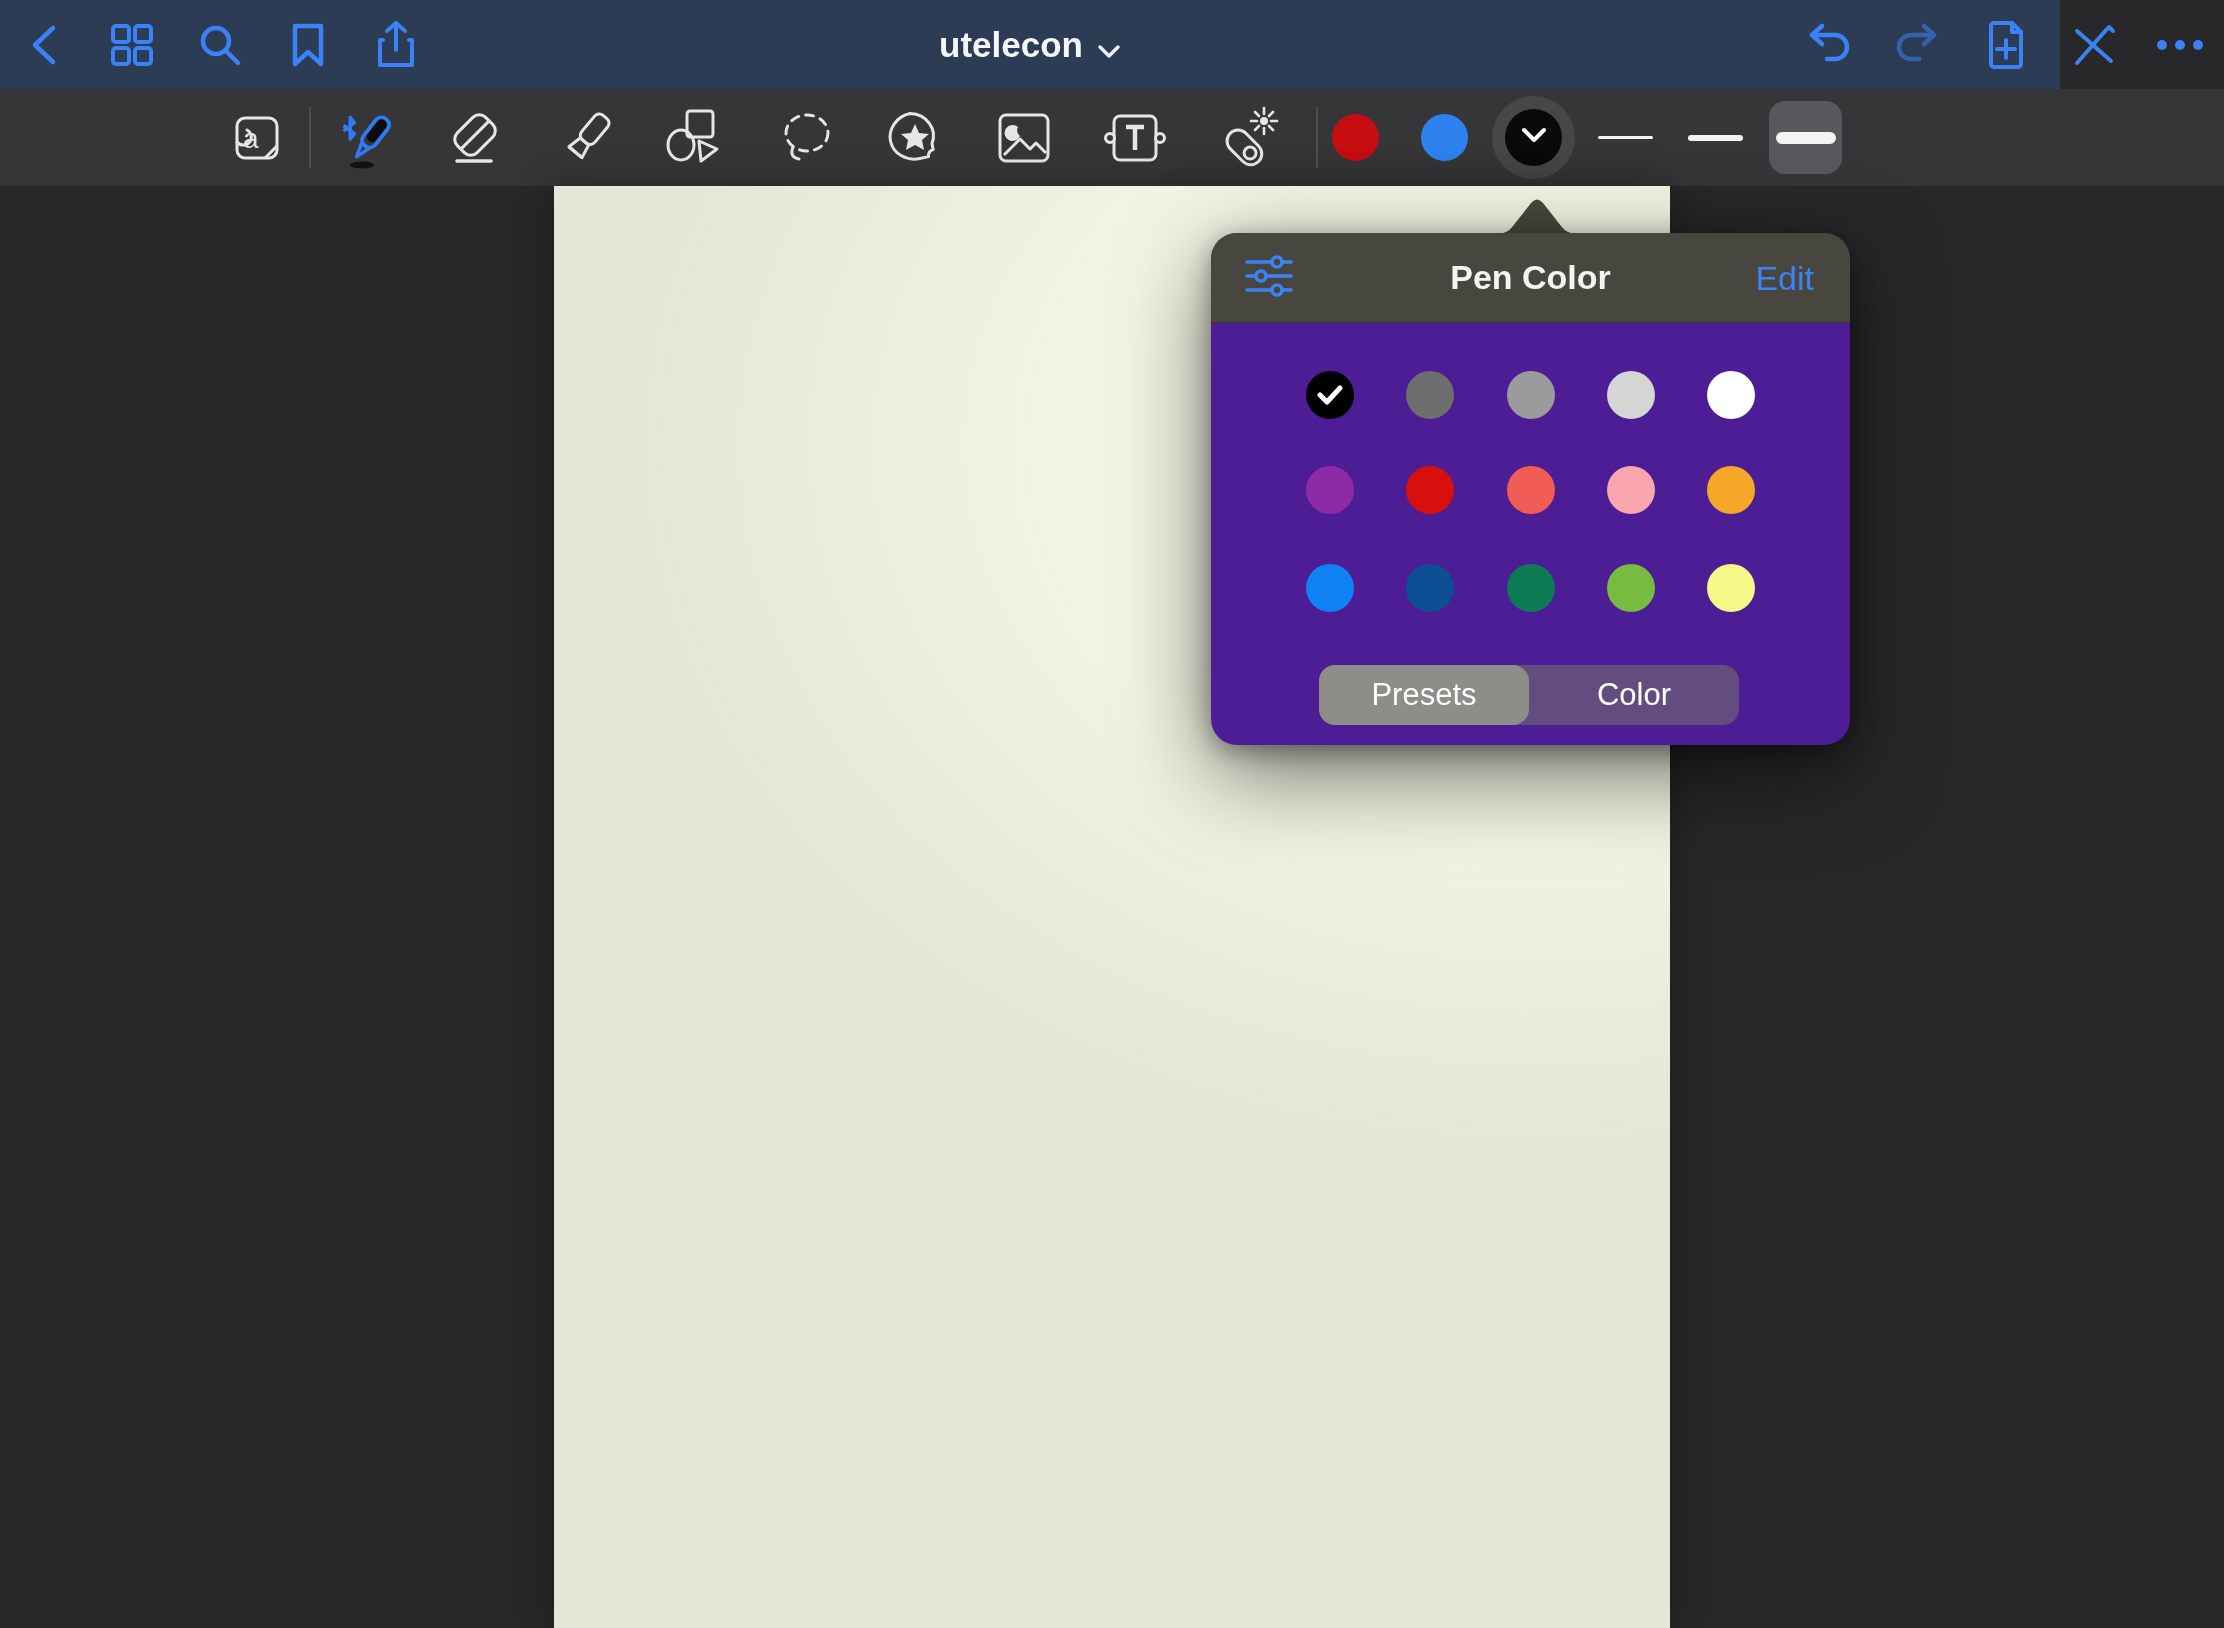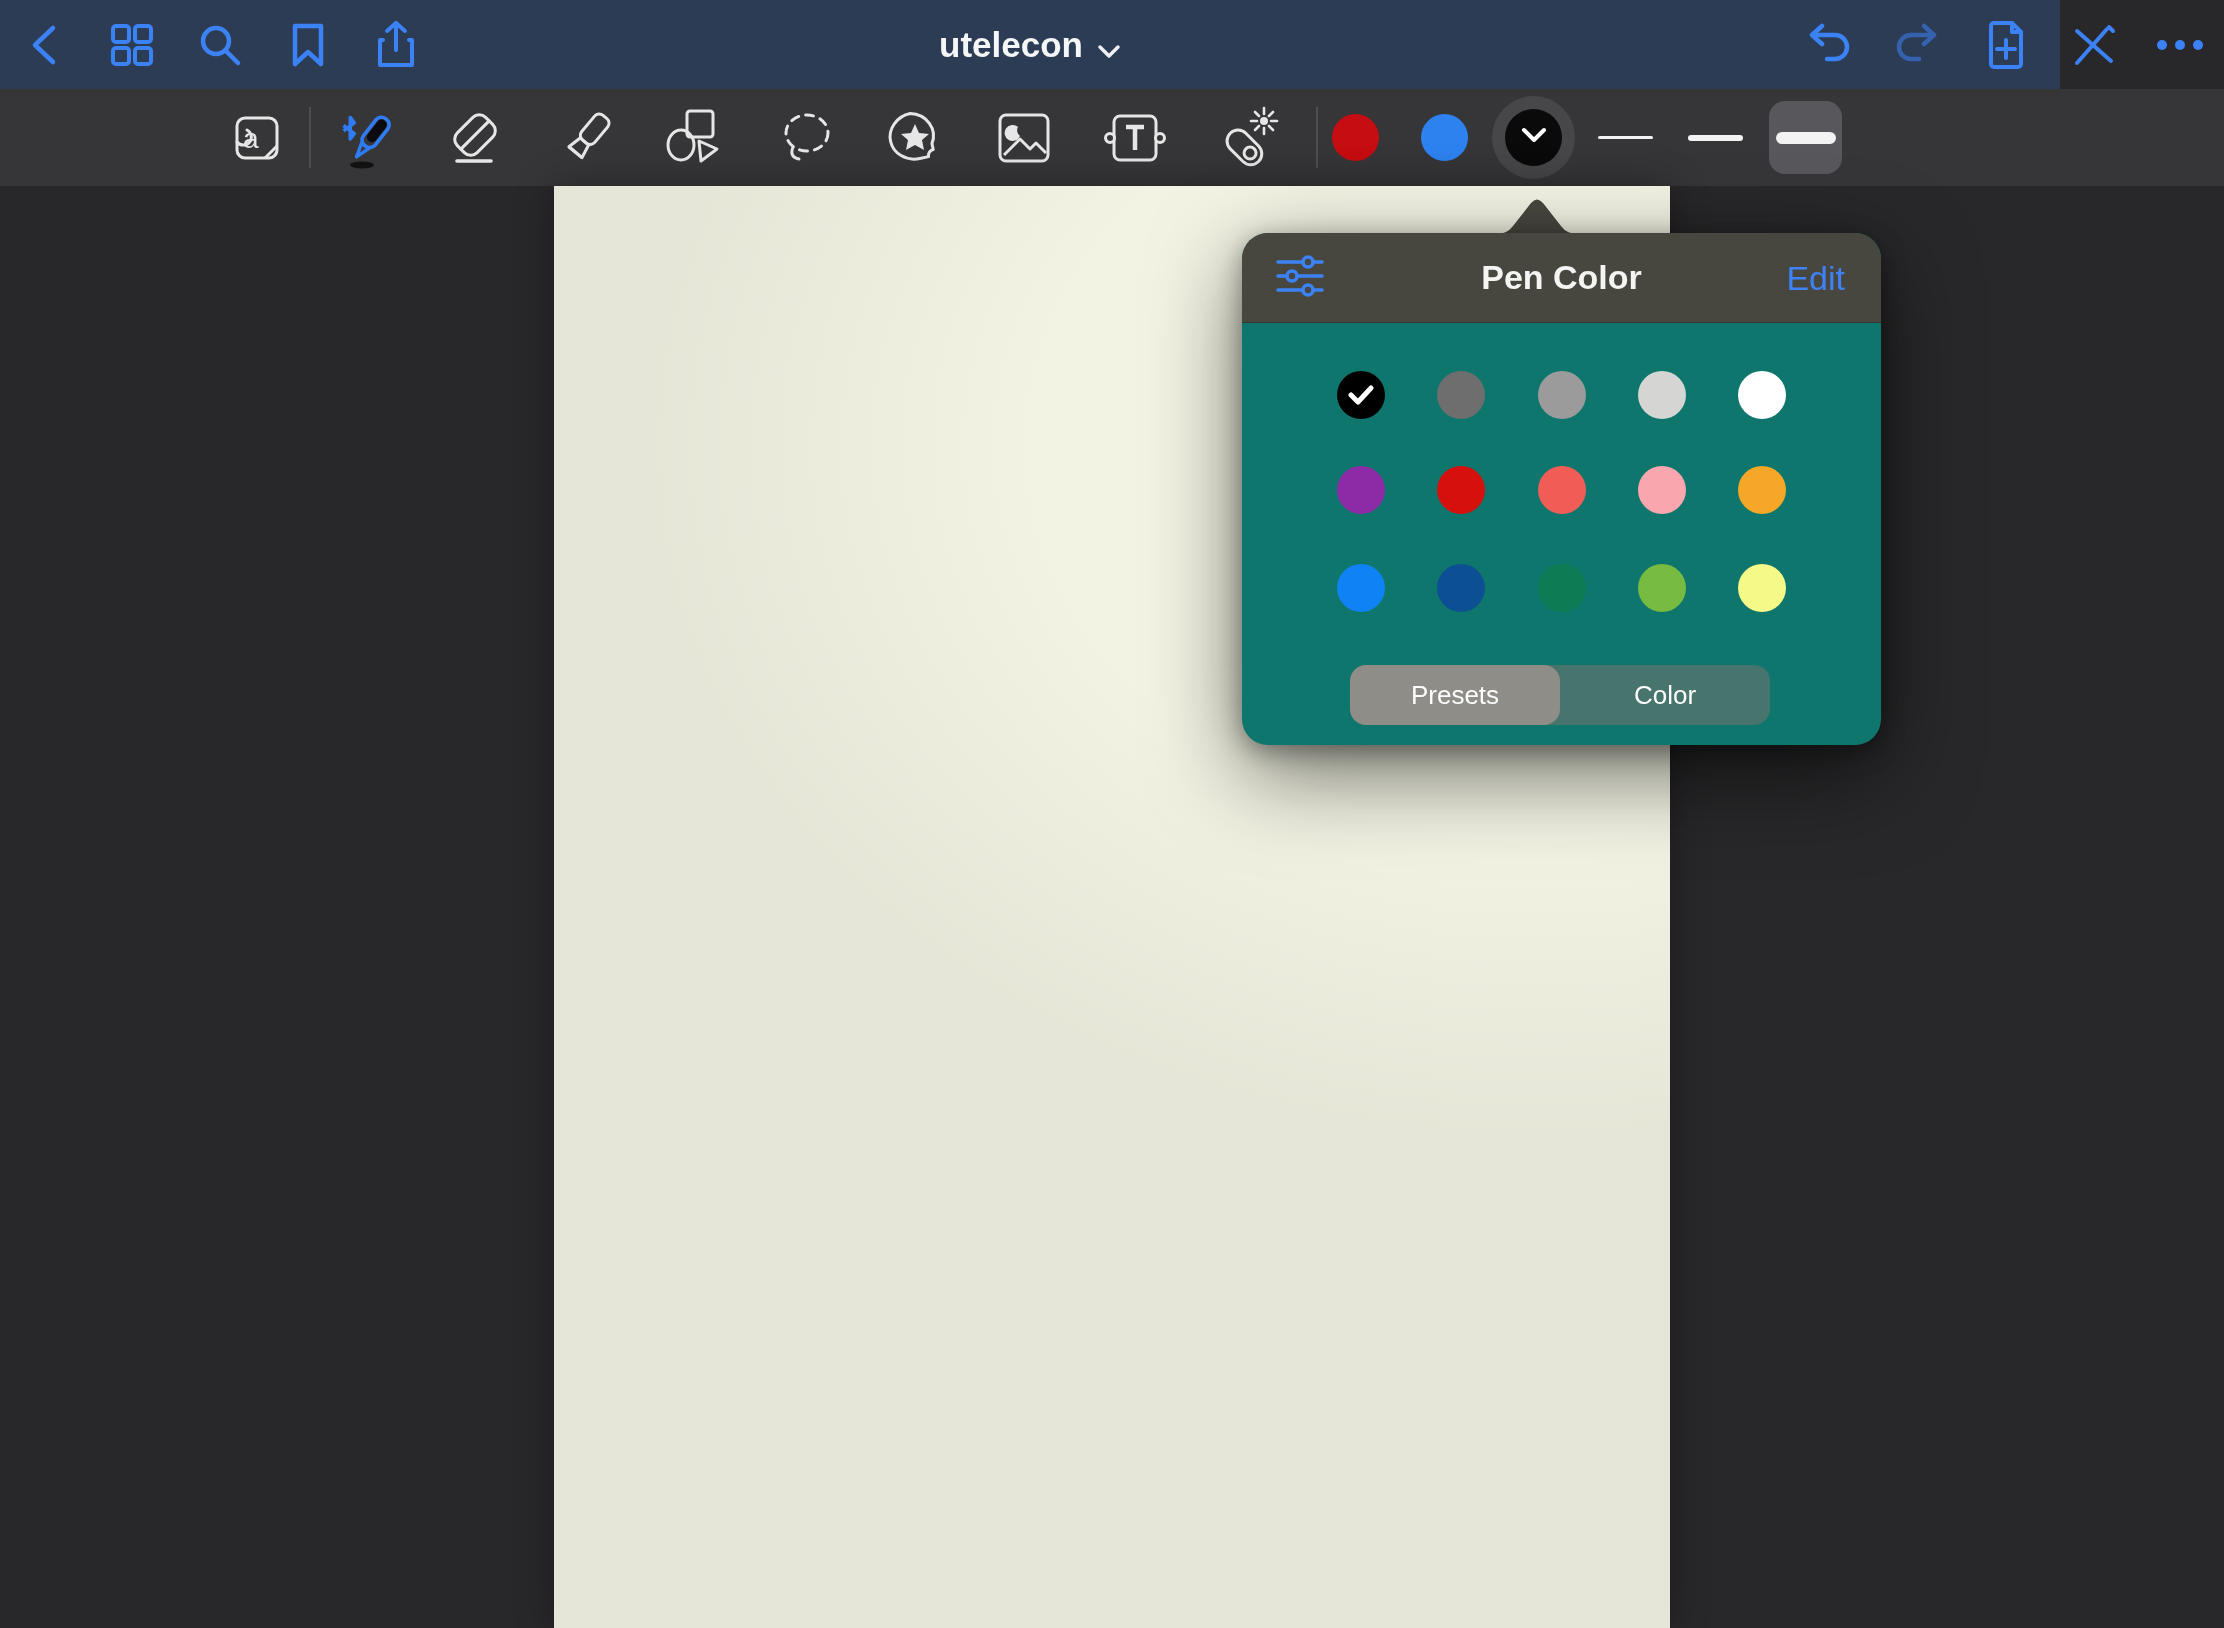--- a/index.html
+++ b/index.html
@@ -40,22 +40,22 @@
   .stroke-line { background:#f3f3f3; border-radius:8px; }
 
   
   .page { position:absolute; left:554px; top:186px; width:1116px; height:1442px;
           background:#f2f3e3;
           box-shadow:0 0 34px rgba(0,0,0,.35); }
   .page-dim { position:absolute; inset:0;
           background:radial-gradient(ellipse 900px 700px at 88% 18%, rgba(255,255,255,0) 55%, rgba(0,0,0,.055) 100%); }
 
   
-  .popover { position:absolute; left:1242px; top:233px; width:639px; height:512px;
-             border-radius:26px; background:#0f766e;
+  .popover { position:absolute; left:1211px; top:233px; width:639px; height:512px;
+             border-radius:26px; background:#4c1d95;
              box-shadow:0 28px 90px rgba(0,0,0,.55), 0 6px 24px rgba(0,0,0,.35);
              overflow:hidden; }
   .pop-notch { position:absolute; left:1497px; top:196px; width:80px; height:38px; }
   .pop-header { position:absolute; left:0; top:0; width:100%; height:90px;
                 background:#48473f; border-bottom:1px solid rgba(0,0,0,.25);
                 display:flex; align-items:center; }
   .pop-title { position:absolute; left:0; right:0; text-align:center;
                color:#f4f4f2; font-size:34px; font-weight:700; }
   .pop-sliders { position:absolute; left:30px; top:17px; width:56px; height:56px;
                  display:flex; align-items:center; justify-content:center; color:#3b82f7; cursor:pointer; }
@@ -65,21 +65,21 @@
   .swatch-grid { position:absolute; left:0; top:90px; width:100%; }
   .swatch-row { position:absolute; left:95px; width:449px; height:48px;
                 display:flex; justify-content:space-between; }
   .swatch { width:48px; height:48px; border-radius:50%; cursor:pointer;
             display:flex; align-items:center; justify-content:center; }
   .swatch svg { display:block; }
 
   .segment-wrap { position:absolute; left:108px; top:432px; width:420px; height:60px;
                   background:rgba(118,117,110,.55); border-radius:16px; display:flex; }
   .segment { flex:1; display:flex; align-items:center; justify-content:center;
-             color:#fdfdfd; font-size:26px; border-radius:16px; cursor:pointer; }
+             color:#fdfdfd; font-size:31px; border-radius:16px; cursor:pointer; }
   .segment.selected { background:#8e8d88; }
 </style>
 </head>
 <body>
 
 <div class="stage">
 
   <div class="topbar">
     <div class="tb-icon" style="left:16px">
       <span>

